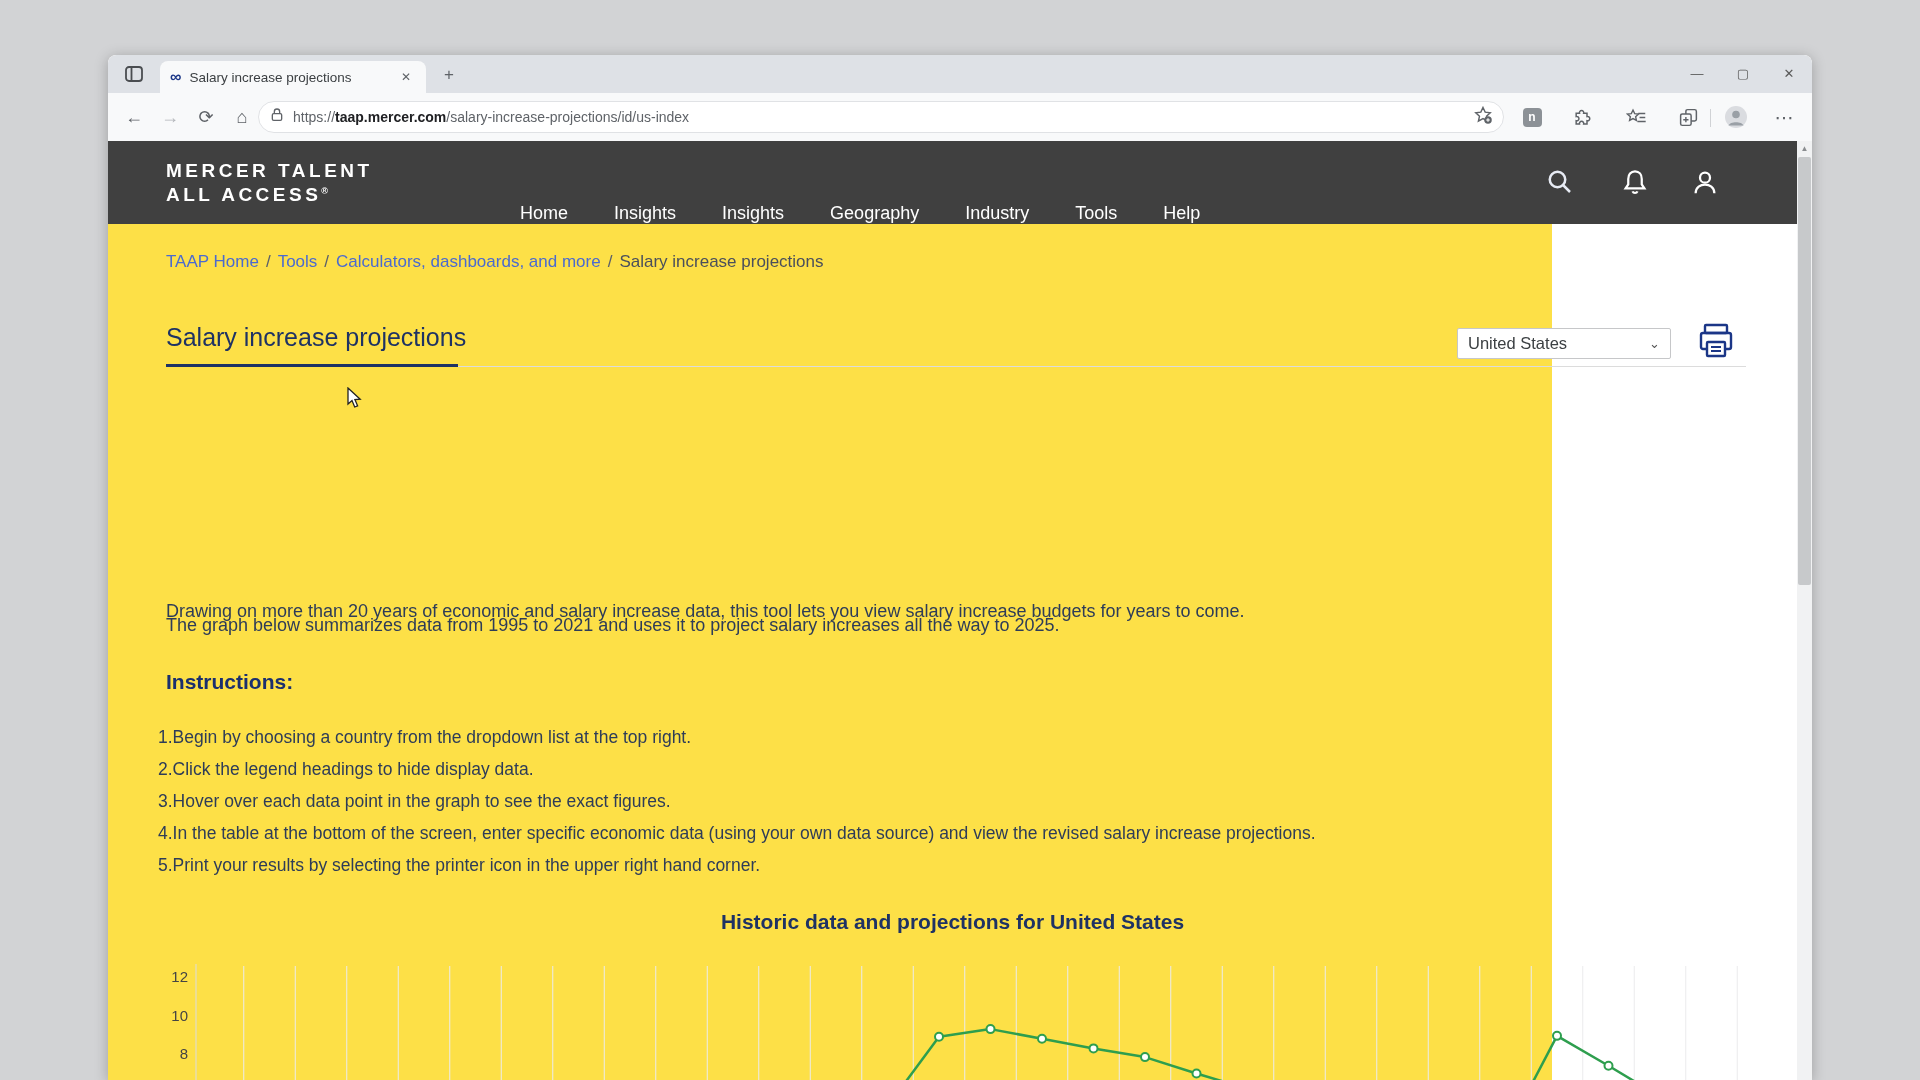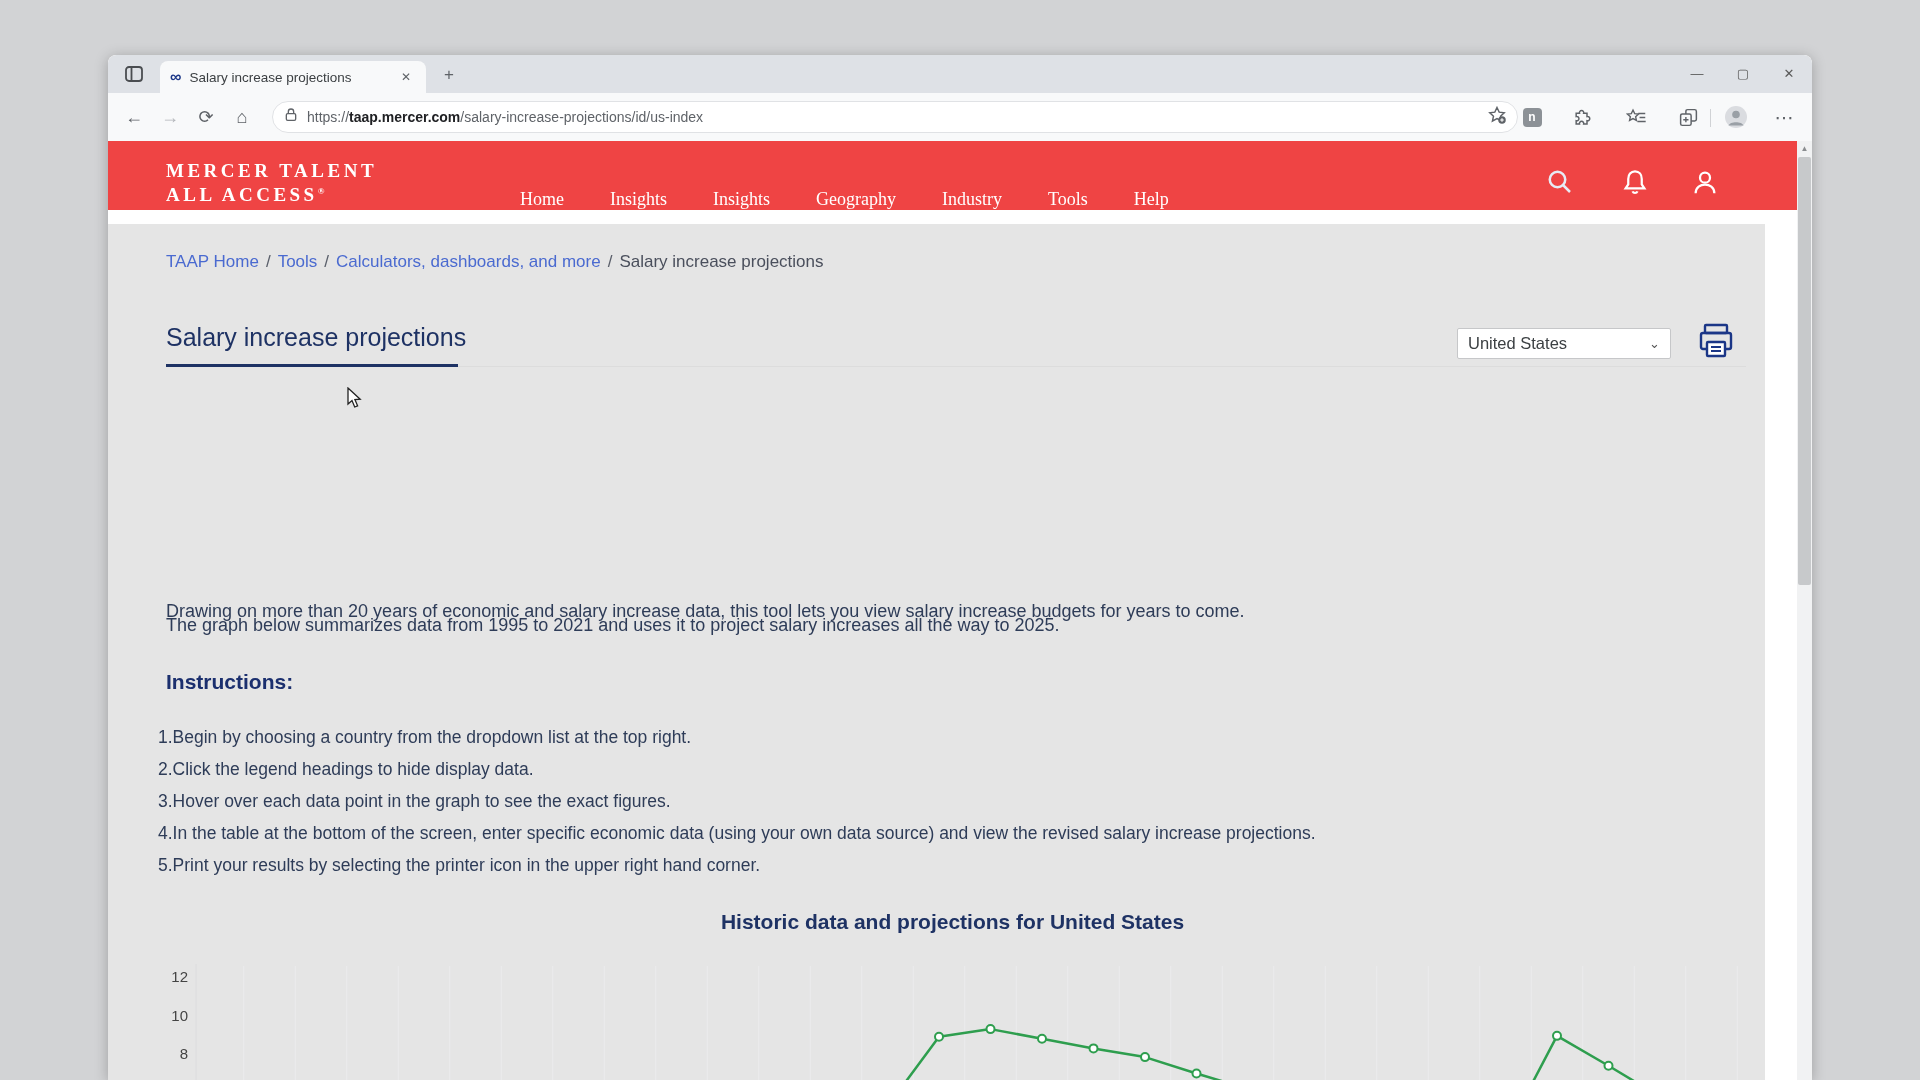--- a/index.html
+++ b/index.html
@@ -15,37 +15,37 @@
   #tab-title{font-size:13.5px;color:#3c4043;white-space:nowrap;overflow:hidden;flex:1;}
   #tab-close{font-size:12px;color:#5f6368;padding:2px 5px;border-radius:4px;cursor:pointer;}
   #new-tab{position:absolute;left:330px;top:10px;font-size:17px;color:#5f6368;cursor:pointer;padding:0 6px;}
   .winctl{position:absolute;top:0px;width:46px;height:36px;display:flex;align-items:center;justify-content:center;
     font-size:13px;color:#5a5a5a;cursor:pointer;}
   
   #toolbar{position:absolute;left:0;top:38px;width:100%;height:48px;background:#f8f9fa;border-bottom:1px solid #e2e3e5;}
   .navbtn{position:absolute;top:10px;width:28px;height:28px;display:flex;align-items:center;justify-content:center;
     font-size:18px;color:#5f6368;cursor:pointer;border-radius:50%;}
   .navbtn.dim{color:#b3b6ba;}
-  #omnibox{position:absolute;left:164px;top:8px;width:1246px;height:32px;background:#ffffff;
+  #omnibox{position:absolute;left:150px;top:8px;width:1246px;height:32px;background:#ffffff;
     border:1px solid #e0e2e5;border-radius:16px;display:flex;align-items:center;padding:0 10px;box-sizing:border-box;}
   #urltext{font-size:14px;color:#5f6368;white-space:nowrap;overflow:hidden;flex:1;margin-left:8px;}
   #urltext b{color:#202124;font-weight:600;}
   .barico{position:absolute;top:12px;width:24px;height:24px;display:flex;align-items:center;justify-content:center;cursor:pointer;color:#5f6368;}
   #ext-badge{background:#8c9196;color:#fff;font-size:12px;font-weight:bold;border-radius:4px;
     width:19px;height:19px;display:flex;align-items:center;justify-content:center;}
   #bar-divider{position:absolute;left:1602px;top:16px;width:1px;height:18px;background:#d0d2d5;}
   
-  #sitenav{position:absolute;left:0;top:86px;width:1689px;height:69px;background:#ef4444;font-family:Liberation Serif, serif;}
+  #sitenav{position:absolute;left:0;top:86px;width:1689px;height:83px;background:#404040;}
   #logo{position:absolute;left:58px;top:18px;color:#fff;font-weight:bold;font-size:19px;letter-spacing:3.5px;line-height:1.25;}
   #logo sup{font-size:9px;letter-spacing:0;}
   #menu{position:absolute;left:412px;top:0;height:100%;display:flex;align-items:flex-end;gap:46px;}
   .menu-item{color:#fff;font-size:18px;cursor:pointer;white-space:nowrap;}
   .nav-ico{position:absolute;top:26px;width:32px;height:32px;cursor:pointer;}
   
-  #content{position:absolute;left:0;top:169px;width:1657px;bottom:0;background:#e5e5e5;}
+  #content{position:absolute;left:0;top:169px;width:1444px;bottom:0;background:#fde047;}
   #breadcrumb{position:absolute;left:58px;top:28px;font-size:17px;color:#4a4f5c;}
   #breadcrumb a{color:#4a6ad0;text-decoration:none;cursor:pointer;}
   .crumb-sep{color:#5a5f6a;margin:0 7px;}
   #page-title{position:absolute;left:58px;top:99px;font-size:25px;color:#1e3264;font-weight:500;}
   #title-rule-gray{position:absolute;left:58px;top:142px;width:1580px;height:1px;background:#dcdcdc;}
   #title-rule-dark{position:absolute;left:58px;top:140px;width:292px;height:3px;background:#1e3264;}
   #country-select{position:absolute;left:1349px;top:104px;width:214px;height:31px;border:1px solid #c6c7c9;
     border-radius:2px;background:#fff;display:flex;align-items:center;padding:1px 10px;box-sizing:border-box;cursor:pointer;}
   #country-select .val{font-size:16.5px;color:#3c4043;flex:1;}
   #country-select .chev{font-size:13px;color:#555;}

